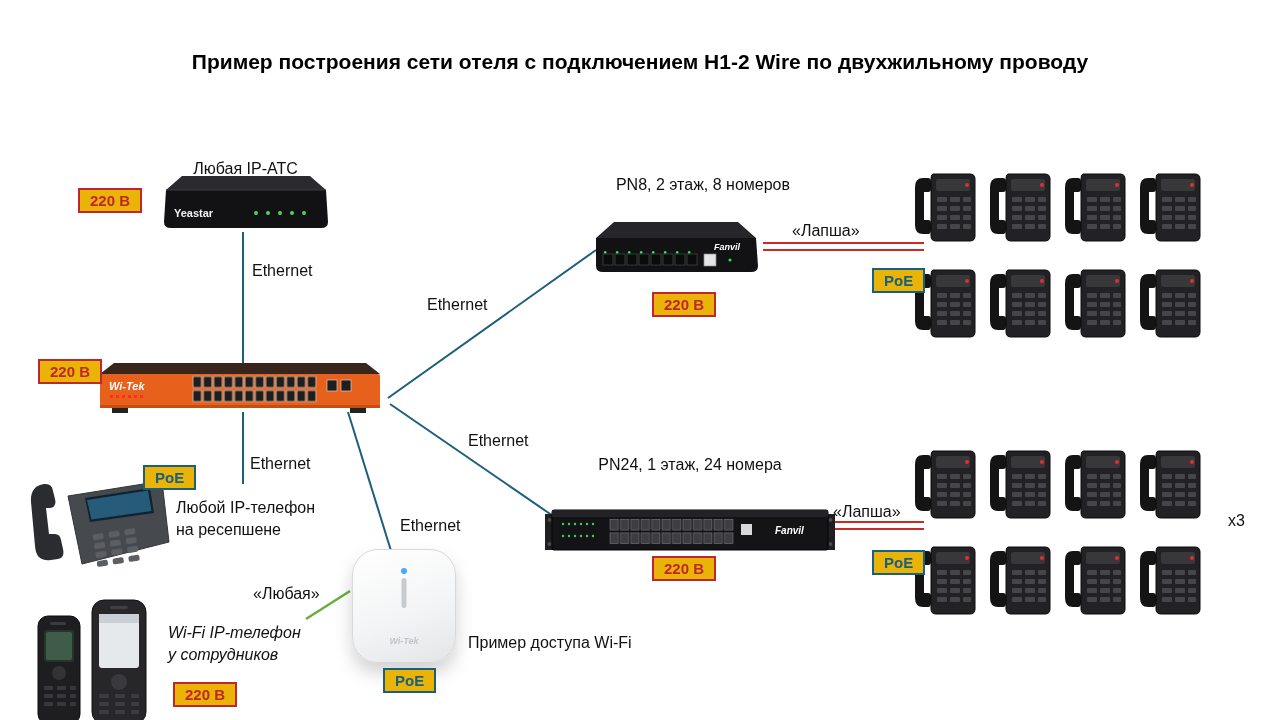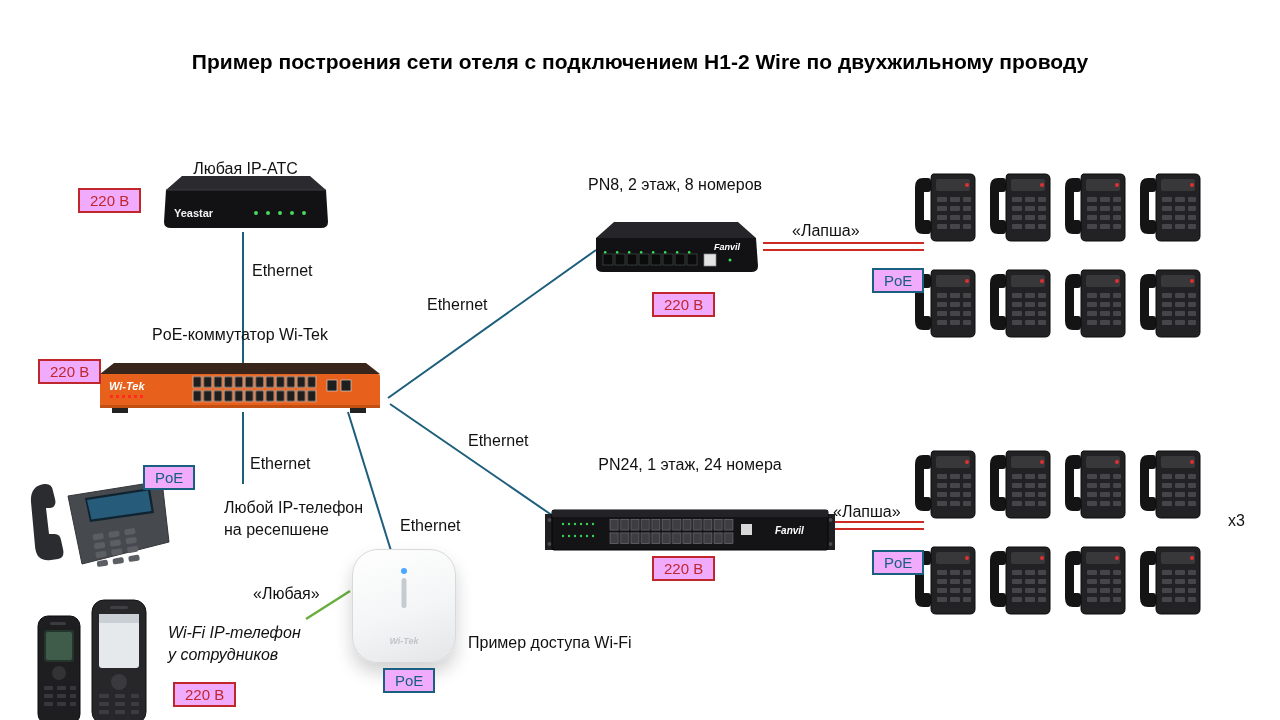--- a/index.html
+++ b/index.html
@@ -13,21 +13,21 @@
   #wires { position:absolute; left:0; top:0; z-index:0; }
   .wire { stroke: var(--wire, #1d5e7d); stroke-width:2; }
   .wire-air { stroke: var(--wire-air, #6aae3e); stroke-width:2.5; }
   .wire-lapsha line { stroke: var(--wire-lapsha, #cc2a22); stroke-width:2.2; }
 
   .node { position:absolute; z-index:1;text-align:center; }
   .lbl { position:absolute; font-size:16px; color:#111; white-space:nowrap; z-index:2; }
   .lbl-center { text-align:center; }
   .lbl-2line span { display:block; line-height:22px; }
 
-  .badge { position:absolute; background:#f0abfc; font-weight:normal; font-size:15px;
+  .badge { position:absolute; background:#eab308; font-weight:bold; font-size:15px;
            padding:2px 10px; white-space:nowrap; z-index:3; }
   .badge-power { border:2px solid var(--power-badge,#c0272d); color:var(--power-badge,#c0272d); }
   .badge-poe   { border:2px solid var(--poe-badge,#19607e);   color:var(--poe-badge,#19607e); }
 
   .phone-grid { position:absolute; display:grid; grid-template-columns:repeat(4,66px);
                 column-gap:9px; row-gap:16px; z-index:1; }
   .phone-cell { width:66px; height:80px; }
 
   .ap-device { position:absolute; left:352px; top:533px; width:104px; height:114px;
                background:linear-gradient(160deg,#ffffff 0%,#f4f5f6 55%,#e3e5e7 100%);
@@ -81,21 +81,20 @@
     </svg>
   </div>
   <div class="badge badge-power" style="left:78px; top:172px;">220 В</div>
 
   <div class="lbl" style="left:252px; top:246px;">Ethernet</div>
   <div class="lbl" style="left:427px; top:280px;">Ethernet</div>
   <div class="lbl" style="left:468px; top:416px;">Ethernet</div>
   <div class="lbl" style="left:250px; top:439px;">Ethernet</div>
   <div class="lbl" style="left:400px; top:501px;">Ethernet</div>
 
-  <div class="lbl lbl-center" style="left:94px; top:310px; width:292px;">PoE-коммутатор Wi-Tek</div>
   <div class="node" style="left:94px; top:344px;">
     <svg width="292" height="58" viewBox="0 0 292 58">
       <defs>
         <pattern id="pc" width="10.4" height="13" patternUnits="userSpaceOnUse">
           <rect x="1" y="1" width="8.4" height="11" fill="#1e1e1e" stroke="#cfcfcf" stroke-width="0.7"></rect>
         </pattern>
       </defs>
       <path d="M20 3 L272 3 L286 14 L6 14 Z" fill="#38261d"></path>
       <rect x="6" y="14" width="280" height="34" rx="2" fill="var(--switch-orange,#e8611c)"></rect>
       <rect x="6" y="45" width="280" height="3" fill="#c44f12"></rect>
@@ -117,21 +116,21 @@
       <g>
         <rect x="233" y="20" width="10" height="11" fill="#1e1e1e" stroke="#cfcfcf" stroke-width="0.7"></rect>
         <rect x="247" y="20" width="10" height="11" fill="#1e1e1e" stroke="#cfcfcf" stroke-width="0.7"></rect>
       </g>
       <rect x="18" y="48" width="16" height="5" fill="#222"></rect>
       <rect x="256" y="48" width="16" height="5" fill="#222"></rect>
     </svg>
   </div>
   <div class="badge badge-power" style="left:38px; top:343px;">220 В</div>
 
-  <div class="lbl lbl-center" style="left:560px; top:160px; width:230px;">PN8, 2 этаж, 8 номеров</div>
+  <div class="lbl lbl-center" style="left:560px; top:160px; width:230px;text-align:right;">PN8, 2 этаж, 8 номеров</div>
   <div class="node" style="left:586px; top:202px;">
     <svg width="180" height="60" viewBox="0 0 180 60">
       <defs>
         <pattern id="pp8" width="12" height="16" patternUnits="userSpaceOnUse">
           <circle cx="3.2" cy="2.4" r="1.3" fill="#35e05a"></circle>
           <rect x="1" y="4" width="10" height="11" fill="#0b0b0b" stroke="#3f4a44" stroke-width="0.7"></rect>
         </pattern>
       </defs>
       <path d="M28 4 L152 4 L170 20 L10 20 Z" fill="#26262a"></path>
       <path d="M10 20 L170 20 L172 48 Q172 54 165 54 L17 54 Q10 54 10 48 Z" fill="#121215"></path>
@@ -209,21 +208,21 @@
           <rect x="104" y="71" width="11" height="6" rx="2"></rect>
         <rect x="72" y="80" width="11" height="6" rx="2"></rect>
           <rect x="88" y="80" width="11" height="6" rx="2"></rect>
           <rect x="104" y="80" width="11" height="6" rx="2"></rect>
         <rect x="72" y="89" width="11" height="6" rx="2"></rect>
           <rect x="88" y="89" width="11" height="6" rx="2"></rect>
           <rect x="104" y="89" width="11" height="6" rx="2"></rect>
       </g>
     </svg>
   </div>
-  <div class="lbl lbl-2line" style="left:176px; top:481px;margin-left:48px;">
+  <div class="lbl lbl-2line" style="left:176px; top:481px;">
     <span>Любой IP-телефон</span>
     <span>на ресепшене</span>
   </div>
 
   <div class="node" style="left:36px; top:580px;">
     <svg width="118" height="134" viewBox="0 0 118 134">
       <g>
         <rect x="2" y="20" width="42" height="108" rx="10" fill="#1e1e20" stroke="#0b0b0c"></rect>
         <rect x="14" y="26" width="16" height="3" rx="1.5" fill="#3c3c40"></rect>
         <rect x="8" y="34" width="30" height="32" rx="3" fill="#24352c"></rect>

